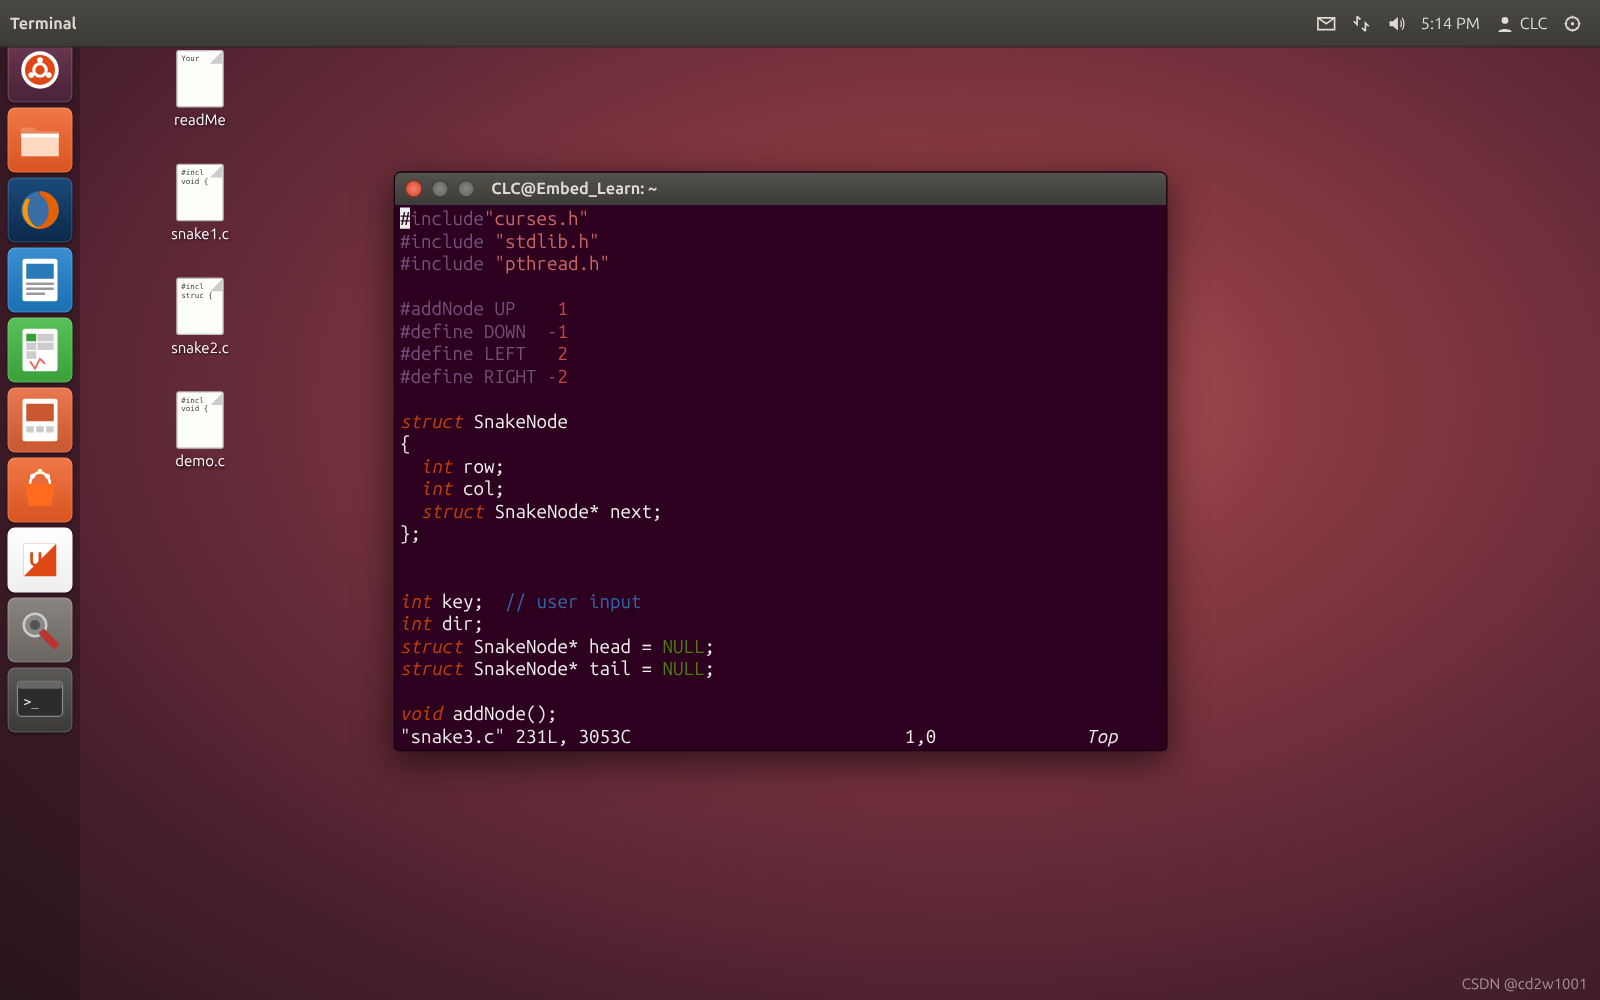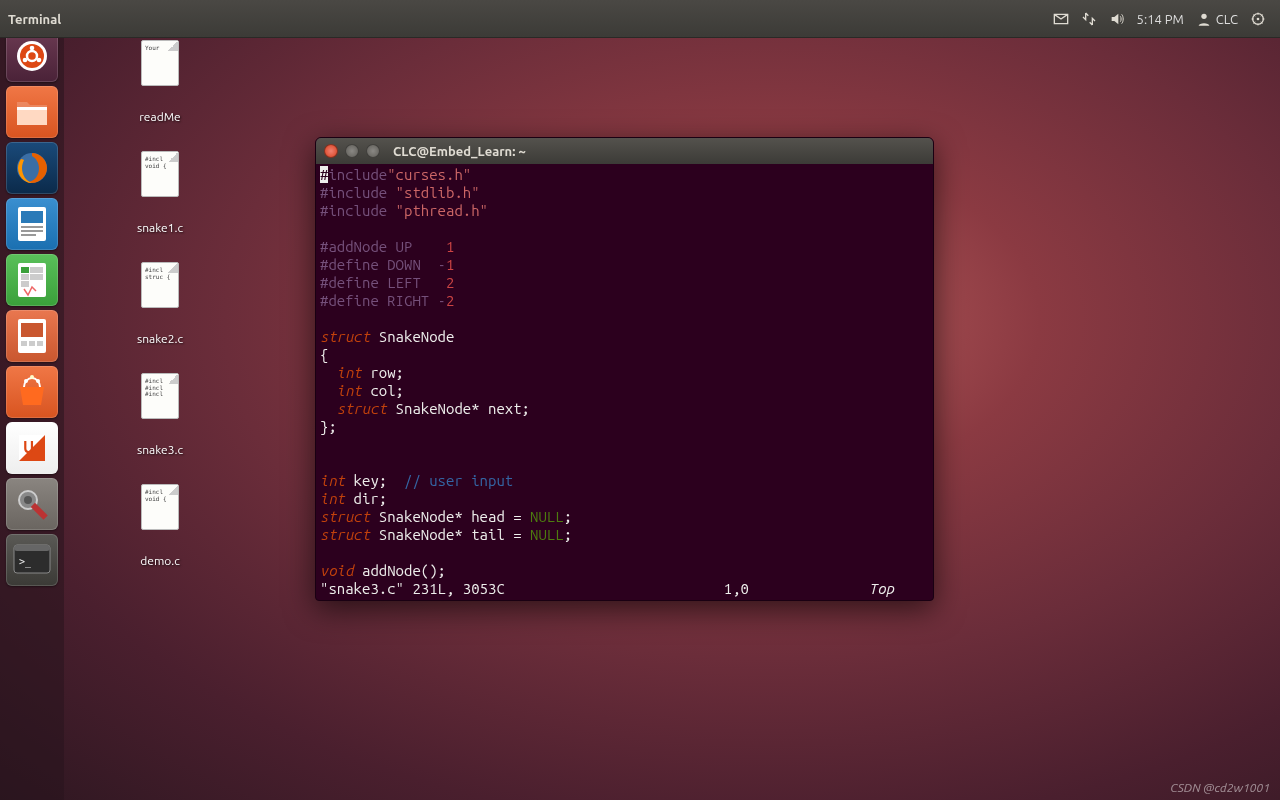--- a/index.html
+++ b/index.html
@@ -41,21 +41,21 @@
   padding: 4px 3px; line-height: 1.1; font-family: monospace; overflow: hidden;
 }
 .dicon .file::before {
   content: ""; position: absolute; top: 0; right: 0; width: 10px; height: 10px;
   background: linear-gradient(135deg, #fdfdfa 50%, #ccc 50%);
 }
 .dicon .exec {
   width: 40px; height: 40px; transform: rotate(45deg);
   background: linear-gradient(#e8e0f0, #c8b8d8); border: 1px solid #a898b8;
 }
-.dicon .label { color: #fff; font-size: 12px; text-shadow: 1px 1px 2px rgba(0,0,0,0.7); margin-top: 20px; }
+.dicon .label { color: #fff; font-size: 12px; text-shadow: 1px 1px 2px rgba(0,0,0,0.7); }
 .term {
   position: absolute; top: 137px; left: 315px; width: 619px; height: 464px;
   background: #2c001e; border-radius: 6px 6px 4px 4px;
   box-shadow: 0 8px 30px rgba(0,0,0,0.6); z-index: 60;
   display: flex; flex-direction: column; overflow: hidden;
   border: 1px solid #1a0012;
 }
 .term-title {
   height: 26px; background: linear-gradient(#54524d, #3c3b37);
   display: flex; align-items: center; padding: 0 8px; gap: 7px; font-size: 13px;
@@ -74,21 +74,21 @@
 .c-num { color: #cc4444; }
 .c-cmt { color: #3465a4; }
 .c-null{ color: #4d7c0f; }
 .c-func{ color: #eeeeec; }
 .cursor-hl { background: #eeeeec; color: #2c001e; }
 .status-line { position: absolute; left: 4px; right: 4px; bottom: 2px; display: flex; }
 .status-line .sl-left { flex: 0 0 auto; }
 .status-line .sl-mid { flex: 1; text-align: right; padding-right: 120px; }
 .status-line .sl-right { flex: 0 0 60px; text-align: left; font-style: italic; }
 .watermark {
-  position: absolute; bottom: 6px; right: 10px; font-size: 12px; color: rgba(255,255,255,0.5); font-style: italic;
+  position: absolute; bottom: 6px; right: 10px; font-size: 12px; color: rgba(255,255,255,0.5);
 }
 </style>
 </head>
 <body>
 
 <div class="topbar">
   <span class="app-label">Terminal</span>
   <span class="spacer"></span>
   <span class="ind">
       <svg viewBox="0 0 24 24">
@@ -221,26 +221,20 @@
     <span class="label">snake1.c</span>
   </div>
   <div class="dicon">
     <div class="file">#incl
 struc
 {</div>
     <span class="label">snake2.c</span>
   </div>
   <div class="dicon">
     <div class="file">#incl
-#incl
-#incl</div>
-    <span class="label">snake3.c</span>
-  </div>
-  <div class="dicon">
-    <div class="file">#incl
 void
 {</div>
     <span class="label">demo.c</span>
   </div>
 </div>
 
 <div class="term">
   <div class="term-title">
     <span class="tbtn close"></span>
     <span class="tbtn min"></span>

